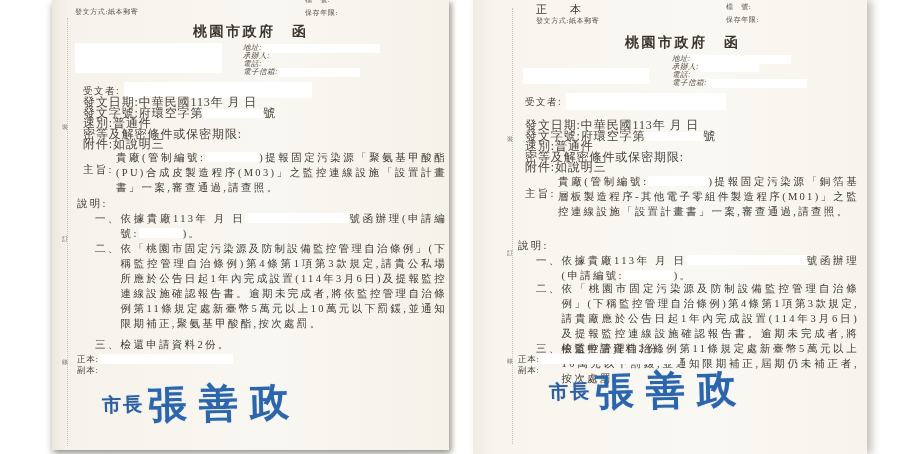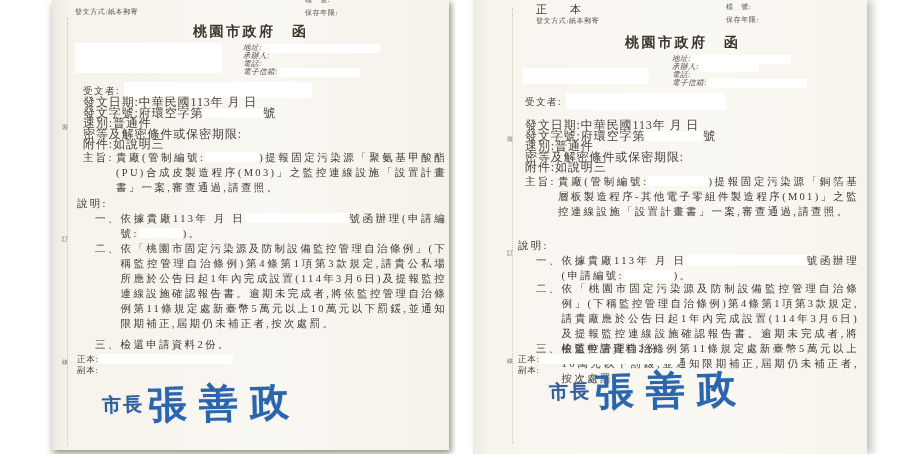--- a/index.html
+++ b/index.html
@@ -25,21 +25,21 @@
   .copyhead{font-size:11px;letter-spacing:6px;color:#3d3931;white-space:nowrap;}
   .doc-title{font-size:14px;letter-spacing:2.5px;font-weight:600;color:#3a362e;white-space:nowrap;}
   .contact{line-height:8px;}
   .contact .cline{display:flex;align-items:center;height:8px;}
   .contact .clabel{font-size:7.5px;letter-spacing:.5px;color:#514d45;white-space:nowrap;font-style:italic;}
   .recip{font-size:9.5px;letter-spacing:1.5px;color:#433f38;white-space:nowrap;}
   .meta{font-size:12px;line-height:10.6px;letter-spacing:.9px;color:#47433c;}
   .meta .mline{white-space:nowrap;}
   .bodytext{font-size:10.5px;line-height:15px;letter-spacing:2.3px;color:#3e3a33;text-align:justify;}
   .row{display:flex;align-items:flex-start;}
-  .slabel{flex:0 0 33px;white-space:nowrap;}
+  .slabel{flex:0 0 33px;white-space:nowrap;margin-top:12px;}
   .num{flex:0 0 21px;white-space:nowrap;}
   .itext{flex:1 1 auto;}
   .redact{display:inline-block;background:#ffffff;height:10px;vertical-align:-1px;border-radius:1px;}
   .redact-block{position:absolute;background:#ffffff;border-radius:1px;}
   .copies{font-size:8.5px;line-height:10.5px;letter-spacing:.8px;color:#47433c;white-space:nowrap;}
   .stamp{white-space:nowrap;transform:rotate(-1.5deg);color:#2e67ae;font-weight:700;
          text-shadow:0 0 1px rgba(46,103,174,.55);}
   .stamp-title{font-size:19px;letter-spacing:2px;vertical-align:8px;color:#2f5f9e;}
   .stamp-name{font-size:39px;letter-spacing:12px;margin-left:4px;color:#2b66ad;}
   .mark{font-size:6px;color:#6e695f;line-height:6px;}
@@ -99,21 +99,21 @@
 
   <div class="abs bodytext" style="left:25px;top:196px;">說明:</div>
 
   <div class="abs row bodytext" style="left:43px;top:211px;width:352px;">
     <span class="num">一、</span>
     <span class="itext"><span>依據貴廠113年 月  日</span><span class="redact" style="width:104px;"></span><span>號函辦理(申請編號:</span><span class="redact" style="width:44px;"></span><span>)。</span></span>
   </div>
 
   <div class="abs row bodytext" style="left:43px;top:241px;width:352px;">
     <span class="num">二、</span>
-    <span class="itext">依「桃園市固定污染源及防制設備監控管理自治條例」(下稱監控管理自治條例)第4條第1項第3款規定,請貴公私場所應於公告日起1年內完成設置(114年3月6日)及提報監控連線設施確認報告書。逾期未完成者,將依監控管理自治條例第11條規定處新臺幣5萬元以上10萬元以下罰鍰,並通知限期補正,屆期仍未補正者,按次處罰。</span>
+    <span class="itext">依「桃園市固定污染源及防制設備監控管理自治條例」(下稱監控管理自治條例)第4條第1項第3款規定,請貴公私場所應於公告日起1年內完成設置(114年3月6日)及提報監控連線設施確認報告書。逾期未完成者,將依監控管理自治條例第11條規定處新臺幣5萬元以上10萬元以下罰鍰,並通知限期補正,聚氨基甲酸酯,按次處罰。</span>
   </div>
 
   <div class="abs row bodytext" style="left:43px;top:337px;width:352px;">
     <span class="num">三、</span>
     <span class="itext">檢還申請資料2份。</span>
   </div>
 
   <div class="abs copies" style="left:25px;top:354px;">
     <div><span>正本:</span><span class="redact" style="width:134px;height:10px;vertical-align:-2px;"></span></div>
     <div>副本:</div>

